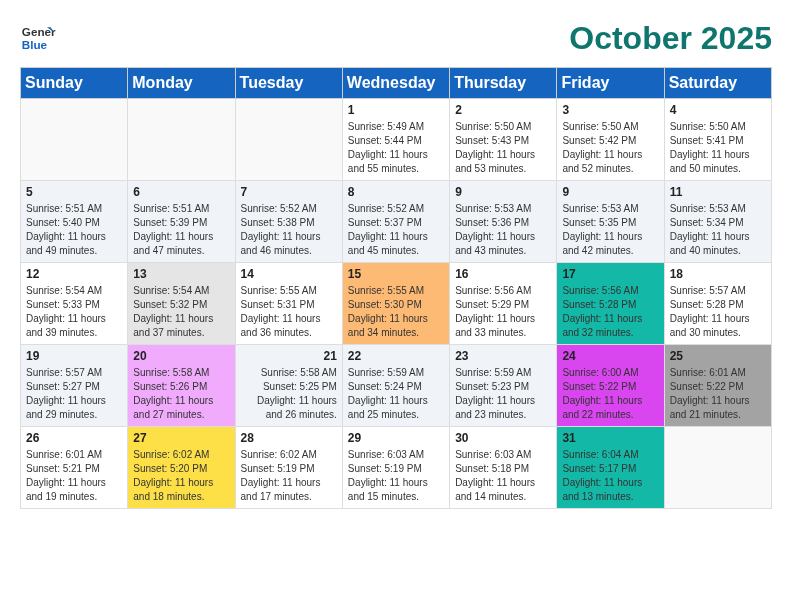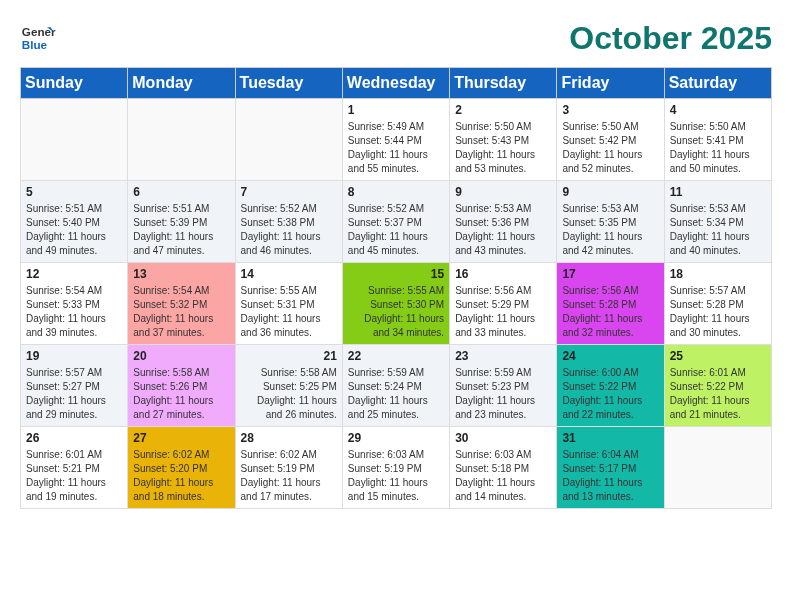--- a/index.html
+++ b/index.html
@@ -189,49 +189,49 @@
         </td>
       </tr>
       <tr>
         <td style="background: rgb(255, 255, 255);">
           <div class="day-num">12</div>
           <div class="day-info" style="white-space: pre-line;">Sunrise: 5:54 AM
 Sunset: 5:33 PM
 Daylight: 11 hours
 and 39 minutes.</div>
         </td>
-        <td style="background: #fca5a5;">
+        <td style="background: #e5e5e5;">
           <div class="day-num">13</div>
           <div class="day-info" style="white-space: pre-line;">Sunrise: 5:54 AM
 Sunset: 5:32 PM
 Daylight: 11 hours
 and 37 minutes.</div>
         </td>
         <td style="background: rgb(255, 255, 255);">
           <div class="day-num">14</div>
           <div class="day-info" style="white-space: pre-line;">Sunrise: 5:55 AM
 Sunset: 5:31 PM
 Daylight: 11 hours
 and 36 minutes.</div>
         </td>
-        <td style="background: #84cc16; text-align: right;">
+        <td style="background: #fdba74;">
           <div class="day-num">15</div>
           <div class="day-info" style="white-space: pre-line;">Sunrise: 5:55 AM
 Sunset: 5:30 PM
 Daylight: 11 hours
 and 34 minutes.</div>
         </td>
         <td style="background: rgb(255, 255, 255);">
           <div class="day-num">16</div>
           <div class="day-info" style="white-space: pre-line;">Sunrise: 5:56 AM
 Sunset: 5:29 PM
 Daylight: 11 hours
 and 33 minutes.</div>
         </td>
-        <td style="background: #d946ef; margin-top: 40px;">
+        <td style="background: #14b8a6; margin-top: 40px;">
           <div class="day-num">17</div>
           <div class="day-info" style="white-space: pre-line;">Sunrise: 5:56 AM
 Sunset: 5:28 PM
 Daylight: 11 hours
 and 32 minutes.</div>
         </td>
         <td style="background: rgb(255, 255, 255);">
           <div class="day-num">18</div>
           <div class="day-info" style="white-space: pre-line;">Sunrise: 5:57 AM
 Sunset: 5:28 PM
@@ -268,44 +268,44 @@
 Daylight: 11 hours
 and 25 minutes.</div>
         </td>
         <td style="background: rgb(240, 244, 248);">
           <div class="day-num">23</div>
           <div class="day-info" style="white-space: pre-line;">Sunrise: 5:59 AM
 Sunset: 5:23 PM
 Daylight: 11 hours
 and 23 minutes.</div>
         </td>
-        <td style="background: #14b8a6;">
+        <td style="background: #d946ef;">
           <div class="day-num">24</div>
           <div class="day-info" style="white-space: pre-line;">Sunrise: 6:00 AM
 Sunset: 5:22 PM
 Daylight: 11 hours
 and 22 minutes.</div>
         </td>
-        <td style="background: #bef264;">
+        <td style="background: #a3a3a3;">
           <div class="day-num">25</div>
           <div class="day-info" style="white-space: pre-line;">Sunrise: 6:01 AM
 Sunset: 5:22 PM
 Daylight: 11 hours
 and 21 minutes.</div>
         </td>
       </tr>
       <tr>
         <td style="background: rgb(255, 255, 255);">
           <div class="day-num">26</div>
           <div class="day-info" style="white-space: pre-line;">Sunrise: 6:01 AM
 Sunset: 5:21 PM
 Daylight: 11 hours
 and 19 minutes.</div>
         </td>
-        <td style="background: #eab308; margin-left: 8px;">
+        <td style="background: #fde047; margin-left: 8px;">
           <div class="day-num">27</div>
           <div class="day-info" style="white-space: pre-line;">Sunrise: 6:02 AM
 Sunset: 5:20 PM
 Daylight: 11 hours
 and 18 minutes.</div>
         </td>
         <td style="background: rgb(255, 255, 255);">
           <div class="day-num">28</div>
           <div class="day-info" style="white-space: pre-line;">Sunrise: 6:02 AM
 Sunset: 5:19 PM

